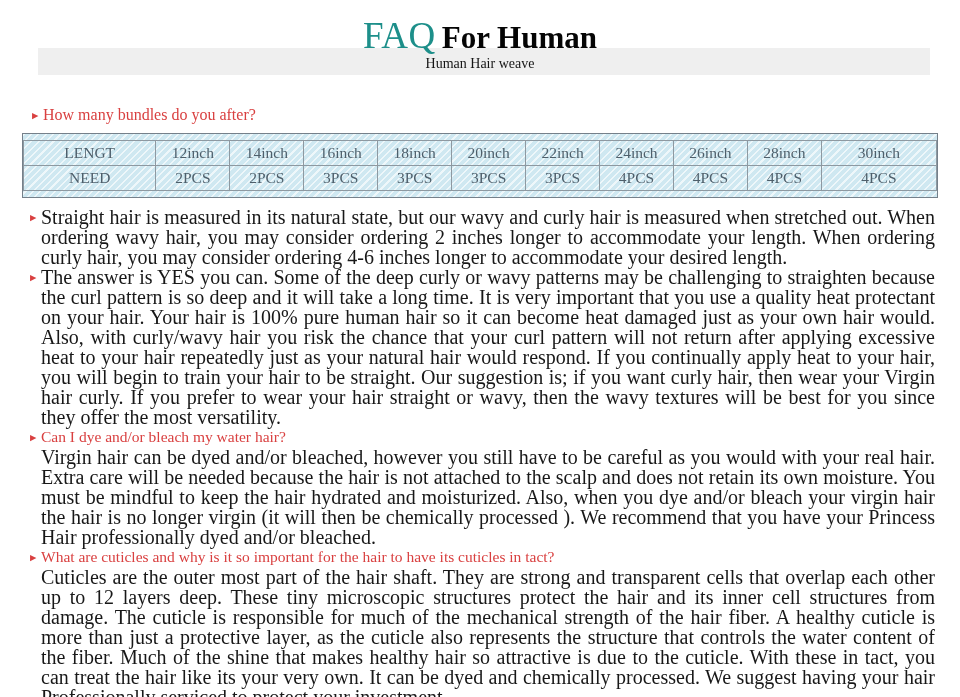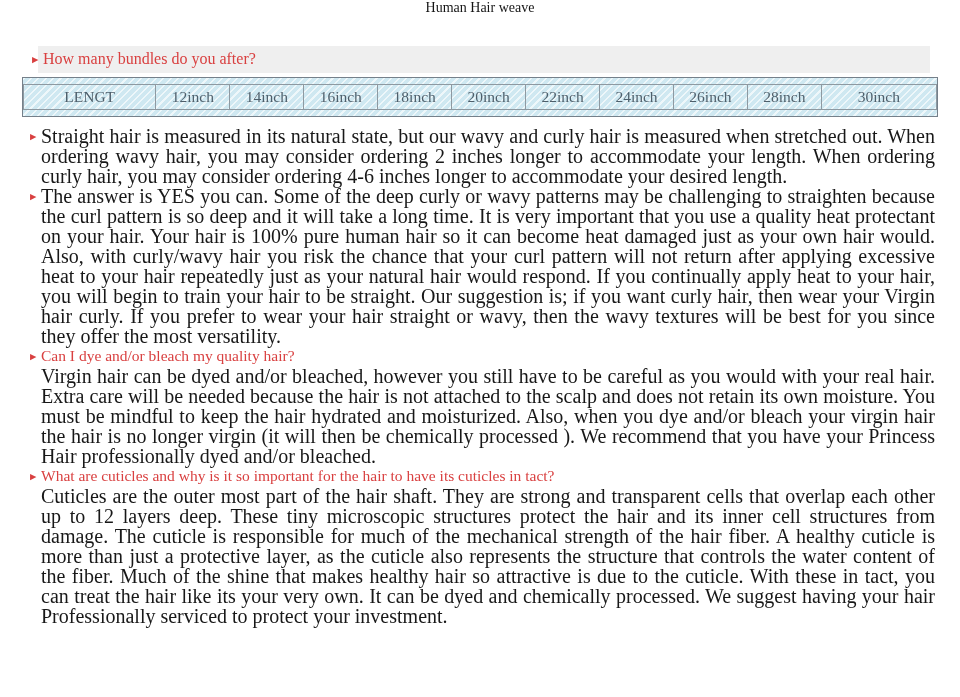--- a/index.html
+++ b/index.html
@@ -70,20 +70,23 @@
     padding-left:13px;
     font-size:20px; line-height:20px;
     text-align:justify; color:#181818;
   }
 </style>
 </head>
 <body>
 
 <div class="header">
   <div class="band"></div>
+  <div class="title">
+    <span class="accent">FAQ</span><span class="rest">For Human</span>
+  </div>
   <div class="subtitle">Human Hair weave</div>
 </div>
 
 <div class="q-row bundles-q">
   <span class="arrow-icon">►</span>
   <span>How many bundles do you after?</span>
 </div>
 
 <div class="table-wrap">
   <table class="size-table">
@@ -107,20 +110,33 @@
       <td>14inch</td>
       <td>16inch</td>
       <td>18inch</td>
       <td>20inch</td>
       <td>22inch</td>
       <td>24inch</td>
       <td>26inch</td>
       <td>28inch</td>
       <td>30inch</td>
     </tr>
+    <tr>
+      <td>NEED</td>
+      <td>2PCS</td>
+      <td>2PCS</td>
+      <td>3PCS</td>
+      <td>3PCS</td>
+      <td>3PCS</td>
+      <td>3PCS</td>
+      <td>4PCS</td>
+      <td>4PCS</td>
+      <td>4PCS</td>
+      <td>4PCS</td>
+    </tr>
   </tbody>
     </table>
 </div>
 
 <div class="content">
 
   <div class="faq-section">
     <div class="q-row">
       <span class="arrow-icon">►</span>
     </div>
@@ -130,21 +146,21 @@
   <div class="faq-section">
     <div class="q-row">
       <span class="arrow-icon">►</span>
     </div>
     <div class="answer">The answer is YES you can. Some of the deep curly or wavy patterns may be challenging to straighten because the curl pattern is so deep and it will take a long time. It is very important that you use a quality heat protectant on your hair. Your hair is 100% pure human hair so it can become heat damaged just as your own hair would. Also, with curly/wavy hair you risk the chance that your curl pattern will not return after applying excessive heat to your hair repeatedly just as your natural hair would respond. If you continually apply heat to your hair, you will begin to train your hair to be straight.  Our suggestion is; if you want curly hair, then wear your Virgin hair curly. If you prefer to wear your hair straight or wavy, then the wavy textures will be best for you since they offer the most versatility.</div>
   </div>
 
   <div class="faq-section">
     <div class="q-row">
       <span class="arrow-icon">►</span>
-      <span>Can I dye and/or bleach my quality hair?</span>
+      <span>Can I dye and/or bleach my water hair?</span>
     </div>
     <div class="answer">Virgin hair can be dyed and/or bleached, however you still have to be careful as you would with your real hair. Extra care will be needed because the hair is not attached to the scalp and does not retain its own moisture. You must be mindful to keep the hair hydrated and moisturized. Also, when you dye and/or bleach your virgin hair the hair is no longer virgin (it will then be chemically processed ). We recommend that you have your Princess Hair professionally dyed and/or bleached.</div>
   </div>
 
   <div class="faq-section">
     <div class="q-row">
       <span class="arrow-icon">►</span>
       <span>What are cuticles and why is it so important for the hair to have its cuticles in tact?</span>
     </div>
     <div class="answer">Cuticles are the outer most part of the hair shaft. They are strong and transparent cells that overlap each other up to 12 layers deep. These tiny microscopic structures protect the hair and its inner cell structures from damage. The cuticle is responsible for much of the mechanical strength of the hair fiber. A healthy cuticle is more than just a protective layer, as the cuticle also represents the structure that controls the water content of the fiber. Much of the shine that makes healthy hair so attractive is due to the cuticle. With these in tact, you can treat the hair like its your very own. It can be dyed and chemically processed. We suggest having your hair Professionally serviced to protect your investment.</div>

